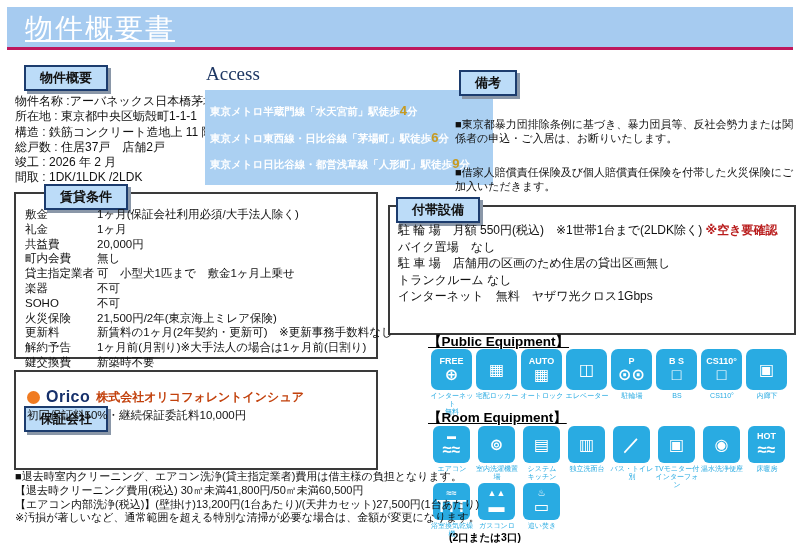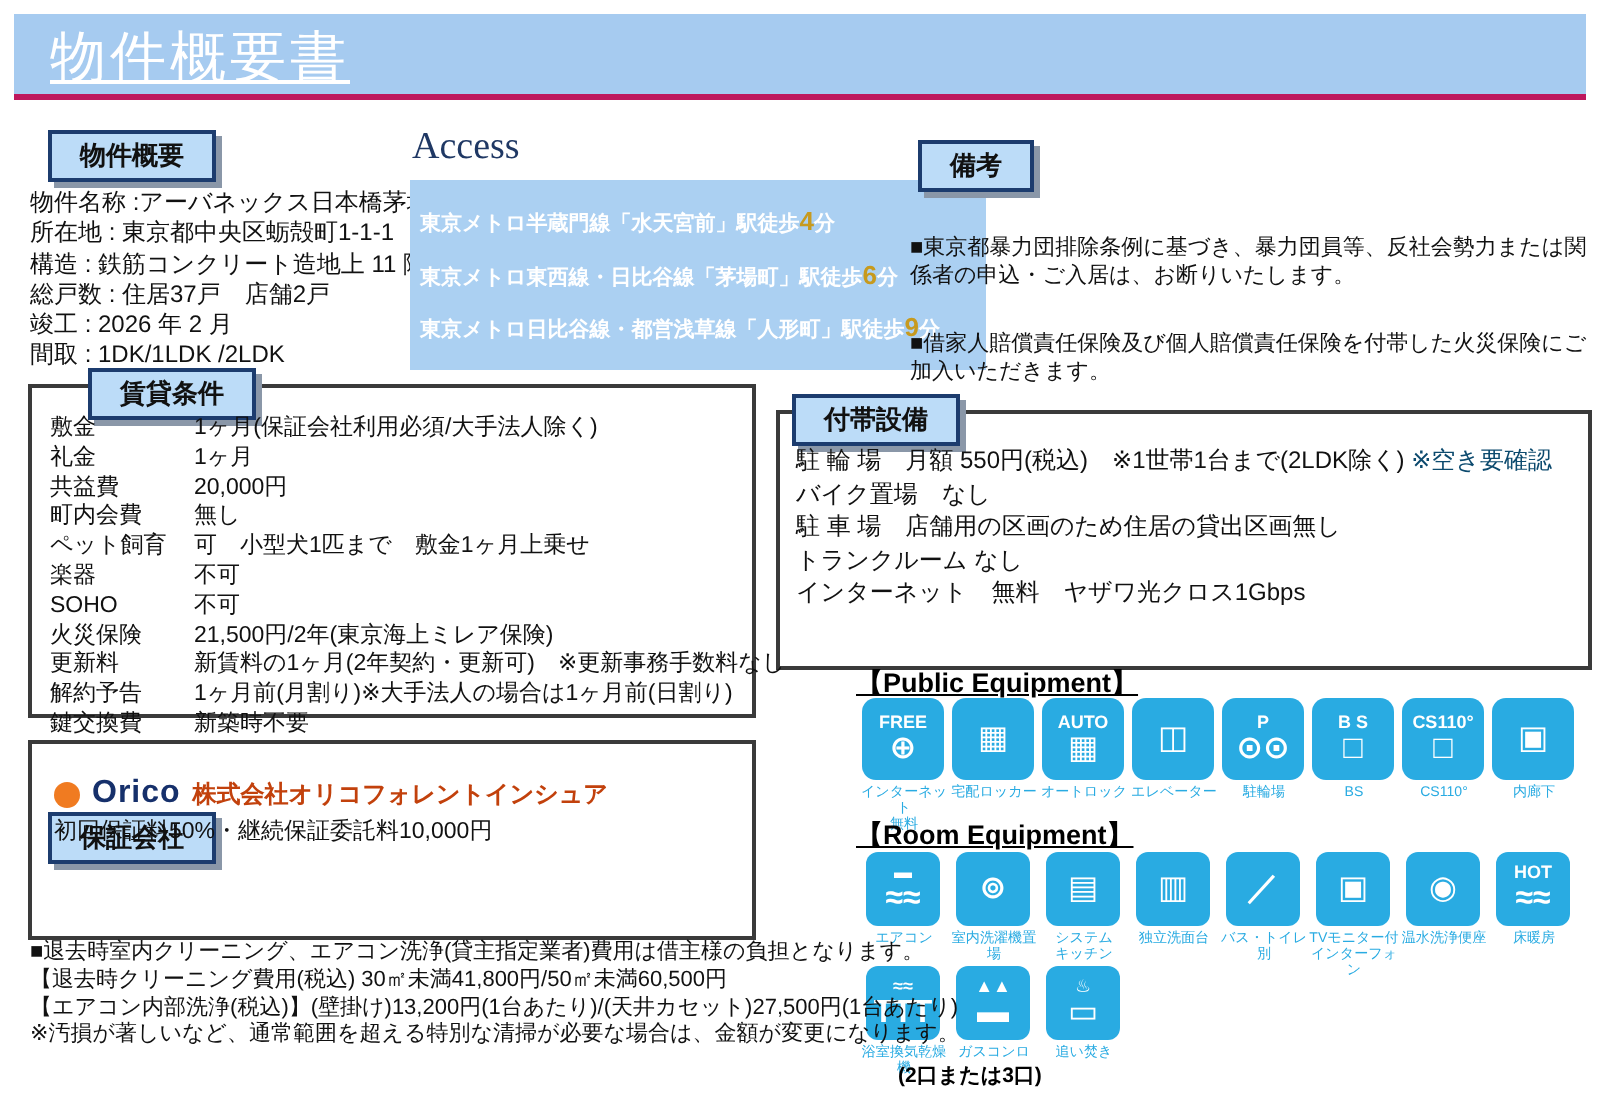--- a/index.html
+++ b/index.html
@@ -49,21 +49,21 @@
   .orico-line{position:absolute;left:27px;top:388px;display:flex;align-items:center;gap:6px;z-index:6;}
   .orico-dot{width:13px;height:13px;border-radius:50%;background:#f07b21;flex:none;}
   .orico-brand{font-size:16px;font-weight:bold;color:#16306b;letter-spacing:.5px;}
   .orico-company{font-size:12px;font-weight:bold;color:#c2410c;white-space:nowrap;}
   .guar-terms{position:absolute;left:27px;top:408px;font-size:11.5px;z-index:6;}
   
   #facilities-box{left:388px;top:205px;width:404px;height:126px;}
   #tag-facilities{left:396px;top:197px;}
   .facility-rows{position:absolute;left:398px;top:222px;font-size:12px;line-height:16.5px;z-index:6;}
   .frow{white-space:nowrap;}
-  .frow .red{color:#0c4a6e;}
+  .frow .red{color:#b91c1c;font-weight:bold;}
   
   .notes{position:absolute;left:15px;top:470px;font-size:11px;line-height:13.8px;}
   .note-line{white-space:nowrap;}
   
   .equip-heading{position:absolute;font-weight:bold;font-size:13.5px;
     text-decoration:underline;color:#000;white-space:nowrap;}
   #public-heading{left:428px;top:333px;}
   #room-heading{left:428px;top:409px;}
   .icon-row{position:absolute;display:flex;}
   #public-row{left:429px;top:349px;}
@@ -142,21 +142,21 @@
       <span class="k">共益費</span>
       <span class="v">20,000円</span>
     </div>
 
     <div class="rrow">
       <span class="k">町内会費</span>
       <span class="v">無し</span>
     </div>
 
     <div class="rrow">
-      <span class="k">ペット飼育</span>
+      <span class="k">貸主指定業者</span>
       <span class="v">可　小型犬1匹まで　敷金1ヶ月上乗せ</span>
     </div>
 
     <div class="rrow">
       <span class="k">楽器</span>
       <span class="v">不可</span>
     </div>
 
     <div class="rrow">
       <span class="k">SOHO</span>

